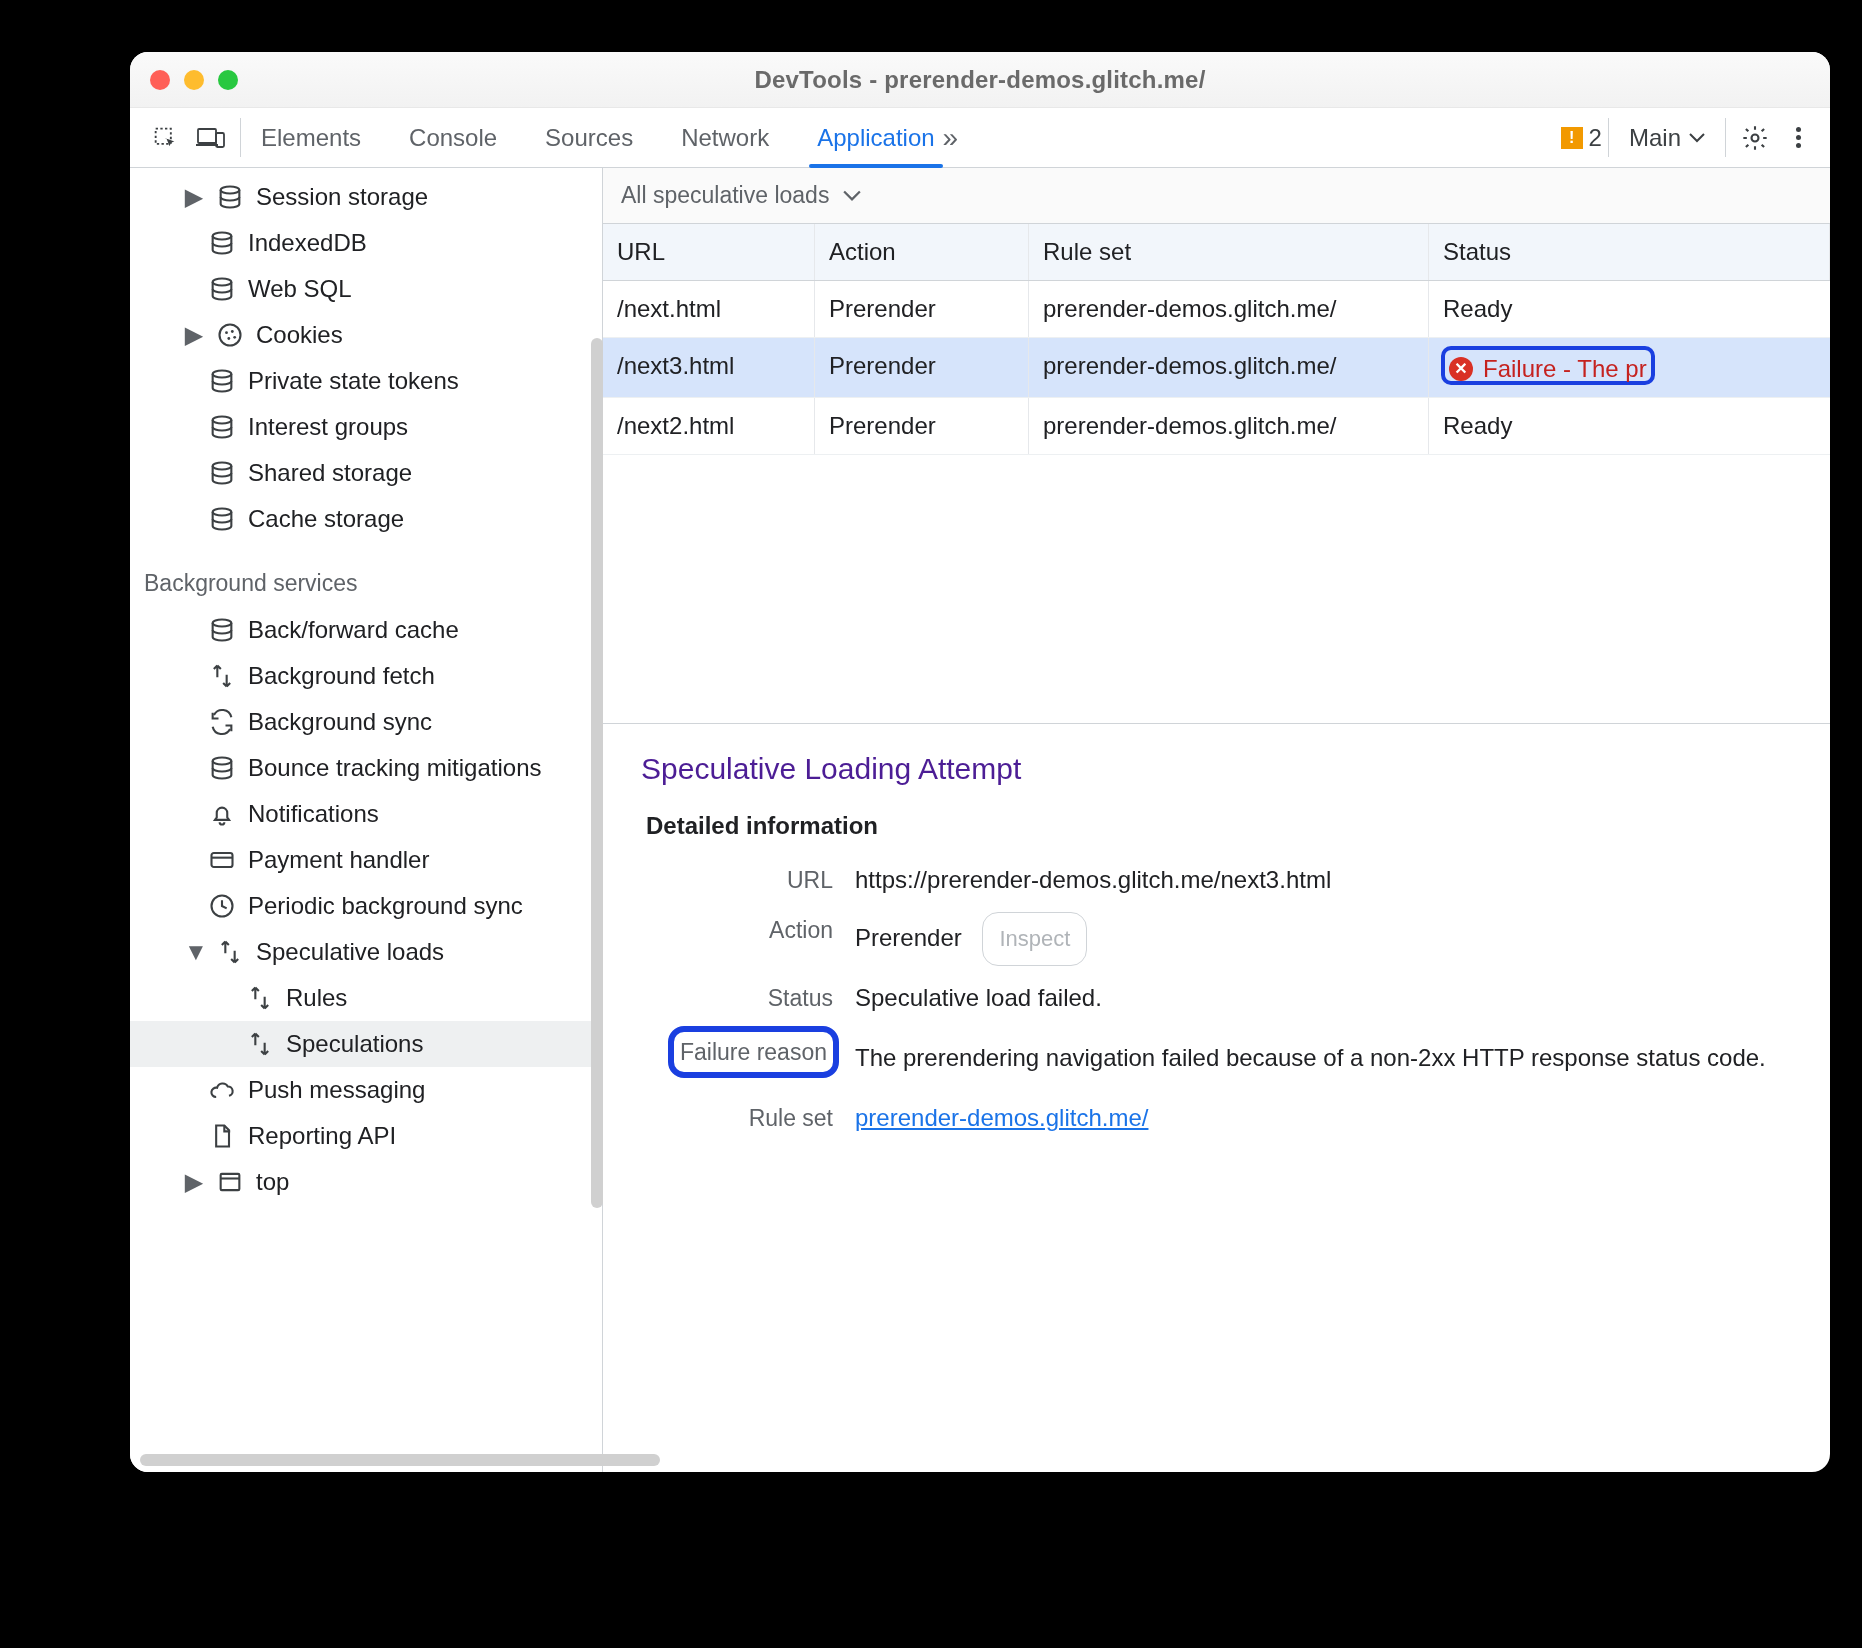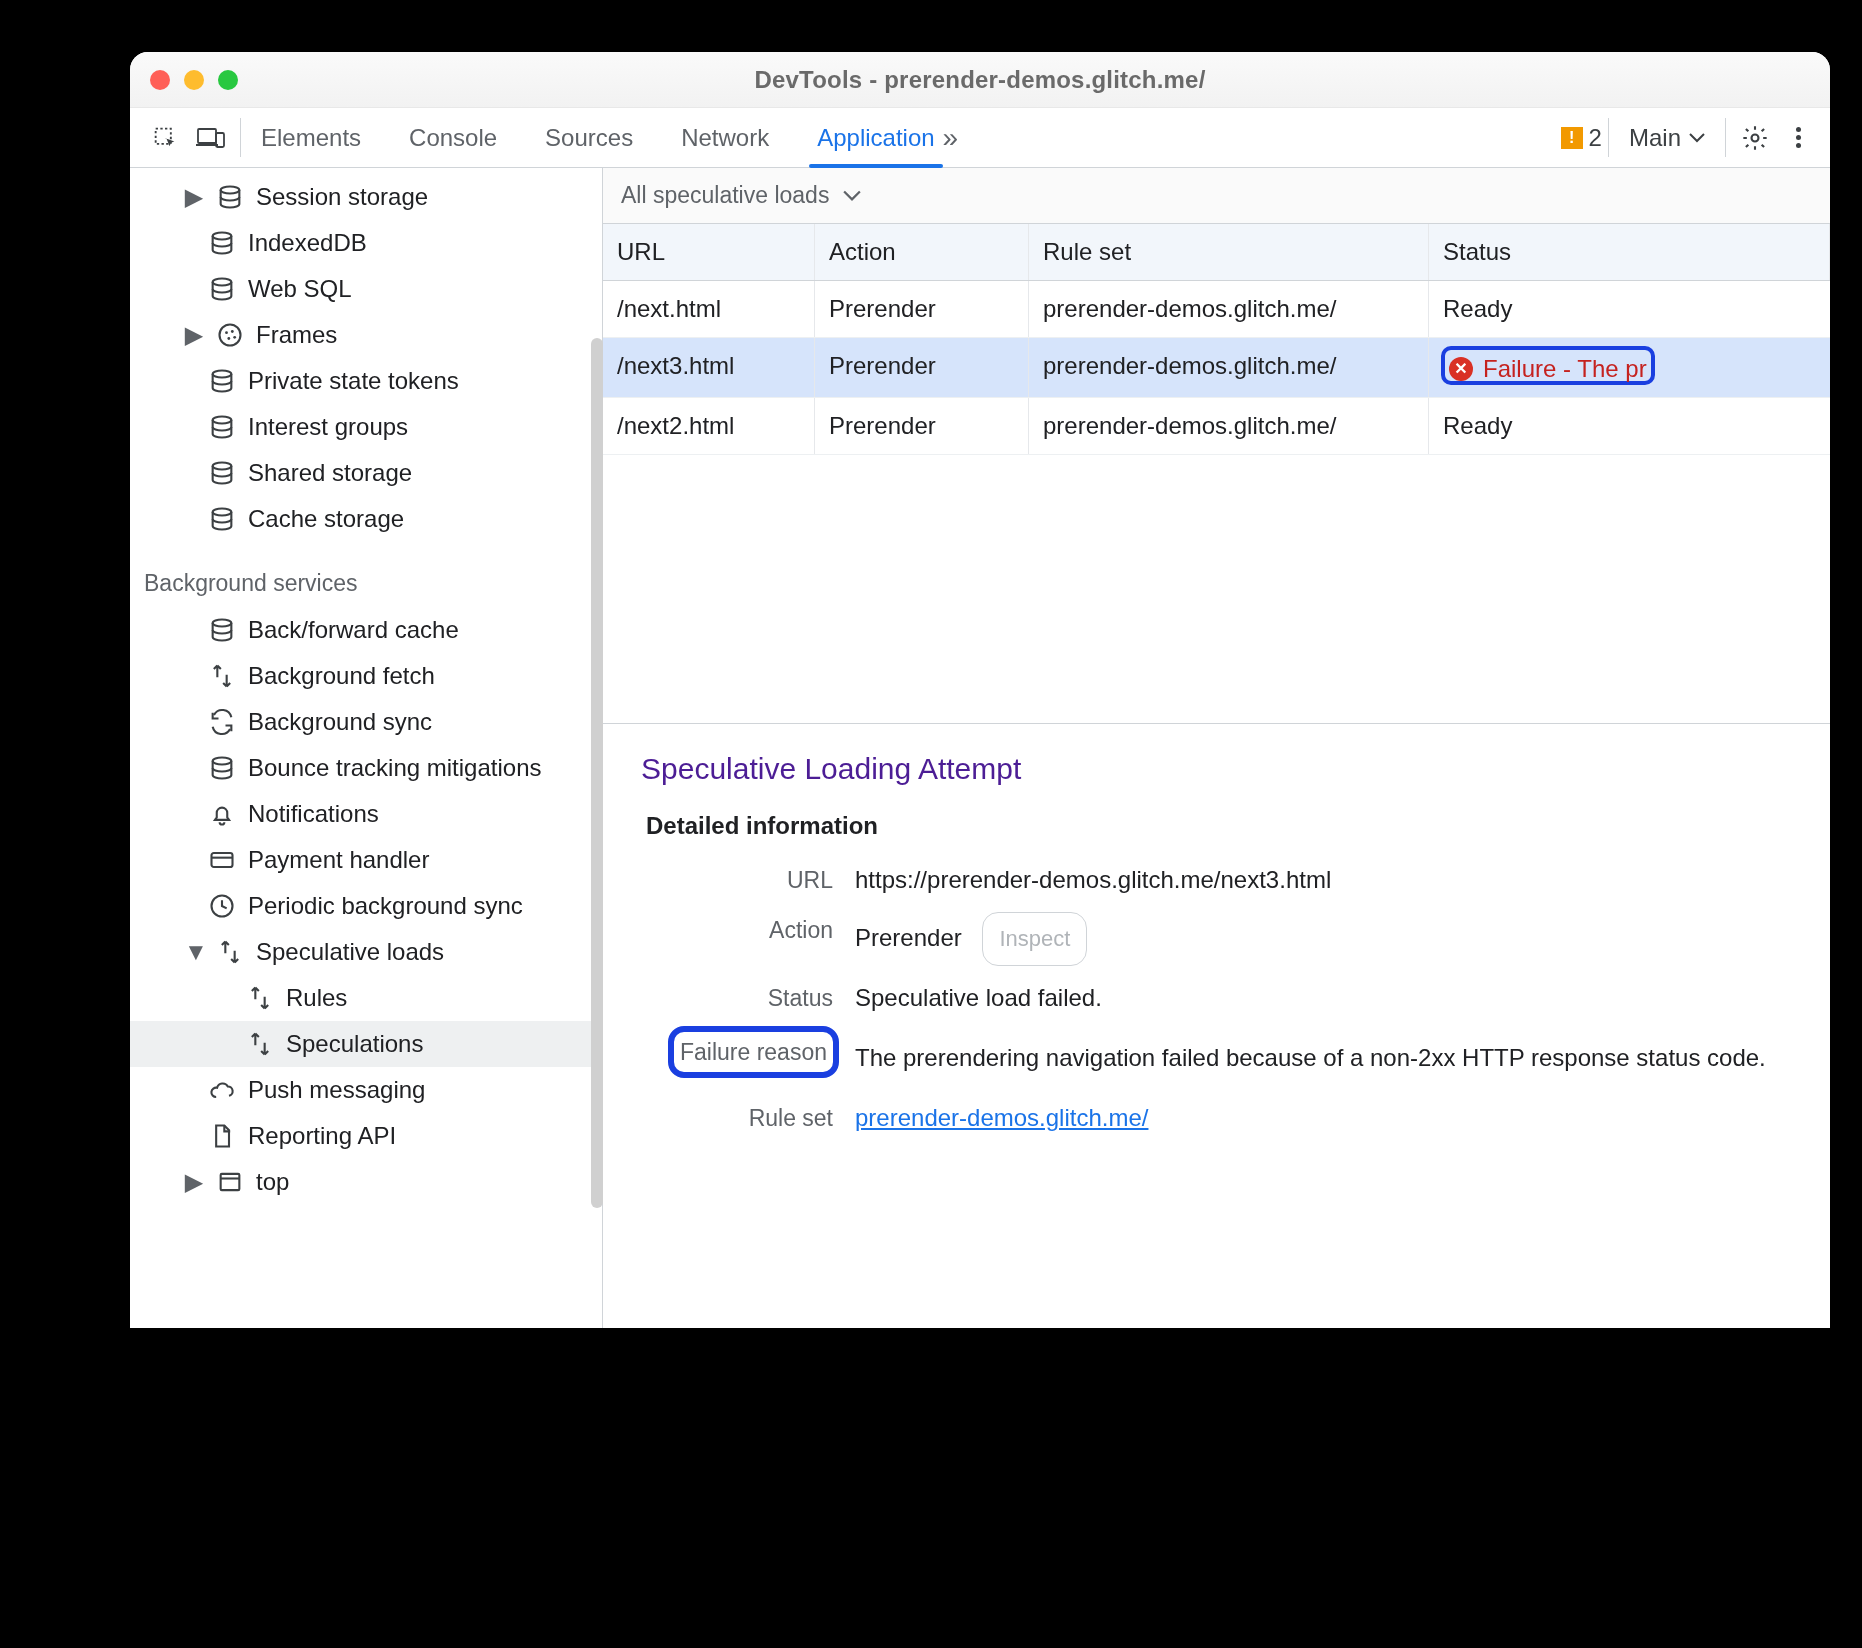--- a/index.html
+++ b/index.html
@@ -6,21 +6,21 @@
     --fg:#202124;
     --muted:#5f6368;
     --line:#d0d4d8;
     --accent:#1a73e8;
     --bg:#f6f6f6;
   }
   *{box-sizing:border-box;}
   html,body{margin:0;padding:0;background:#000;}
   body{font-family:-apple-system,BlinkMacSystemFont,"Helvetica Neue","Segoe UI",Arial,sans-serif;font-size:24px;color:var(--fg);}
 
-  .stage{width:1862px;height:1328px;background:#000;position:relative;}
+  .stage{width:1862px;height:1648px;background:#000;position:relative;}
   .window{
     position:absolute;left:130px;top:52px;width:1700px;height:1420px;
     background:#fff;border-radius:18px;
     box-shadow:0 50px 90px rgba(0,0,0,.55),0 0 0 1px rgba(0,0,0,.06);
     overflow:hidden;
   }
 
   
   .titlebar{height:56px;background:linear-gradient(#fafafa,#f2f2f2);border-bottom:1px solid #e8e8e8;
     display:flex;align-items:center;position:relative;}
@@ -195,21 +195,21 @@
               </span>
               <span class="lbl">Web SQL</span>
             </div>
             <div class="row indent2">
               <span class="exp">▶</span>
               <span class="ico">
                 <svg width="28" height="28" viewBox="0 0 24 24">
                   <use href="#i-cookie"></use>
                 </svg>
               </span>
-              <span class="lbl">Frames</span>
+              <span class="lbl">Cookies</span>
             </div>
             <div class="row indent2">
               <span class="ico">
                 <svg width="28" height="28" viewBox="0 0 24 24">
                   <use href="#i-db"></use>
                 </svg>
               </span>
               <span class="lbl">Private state tokens</span>
             </div>
             <div class="row indent2">

